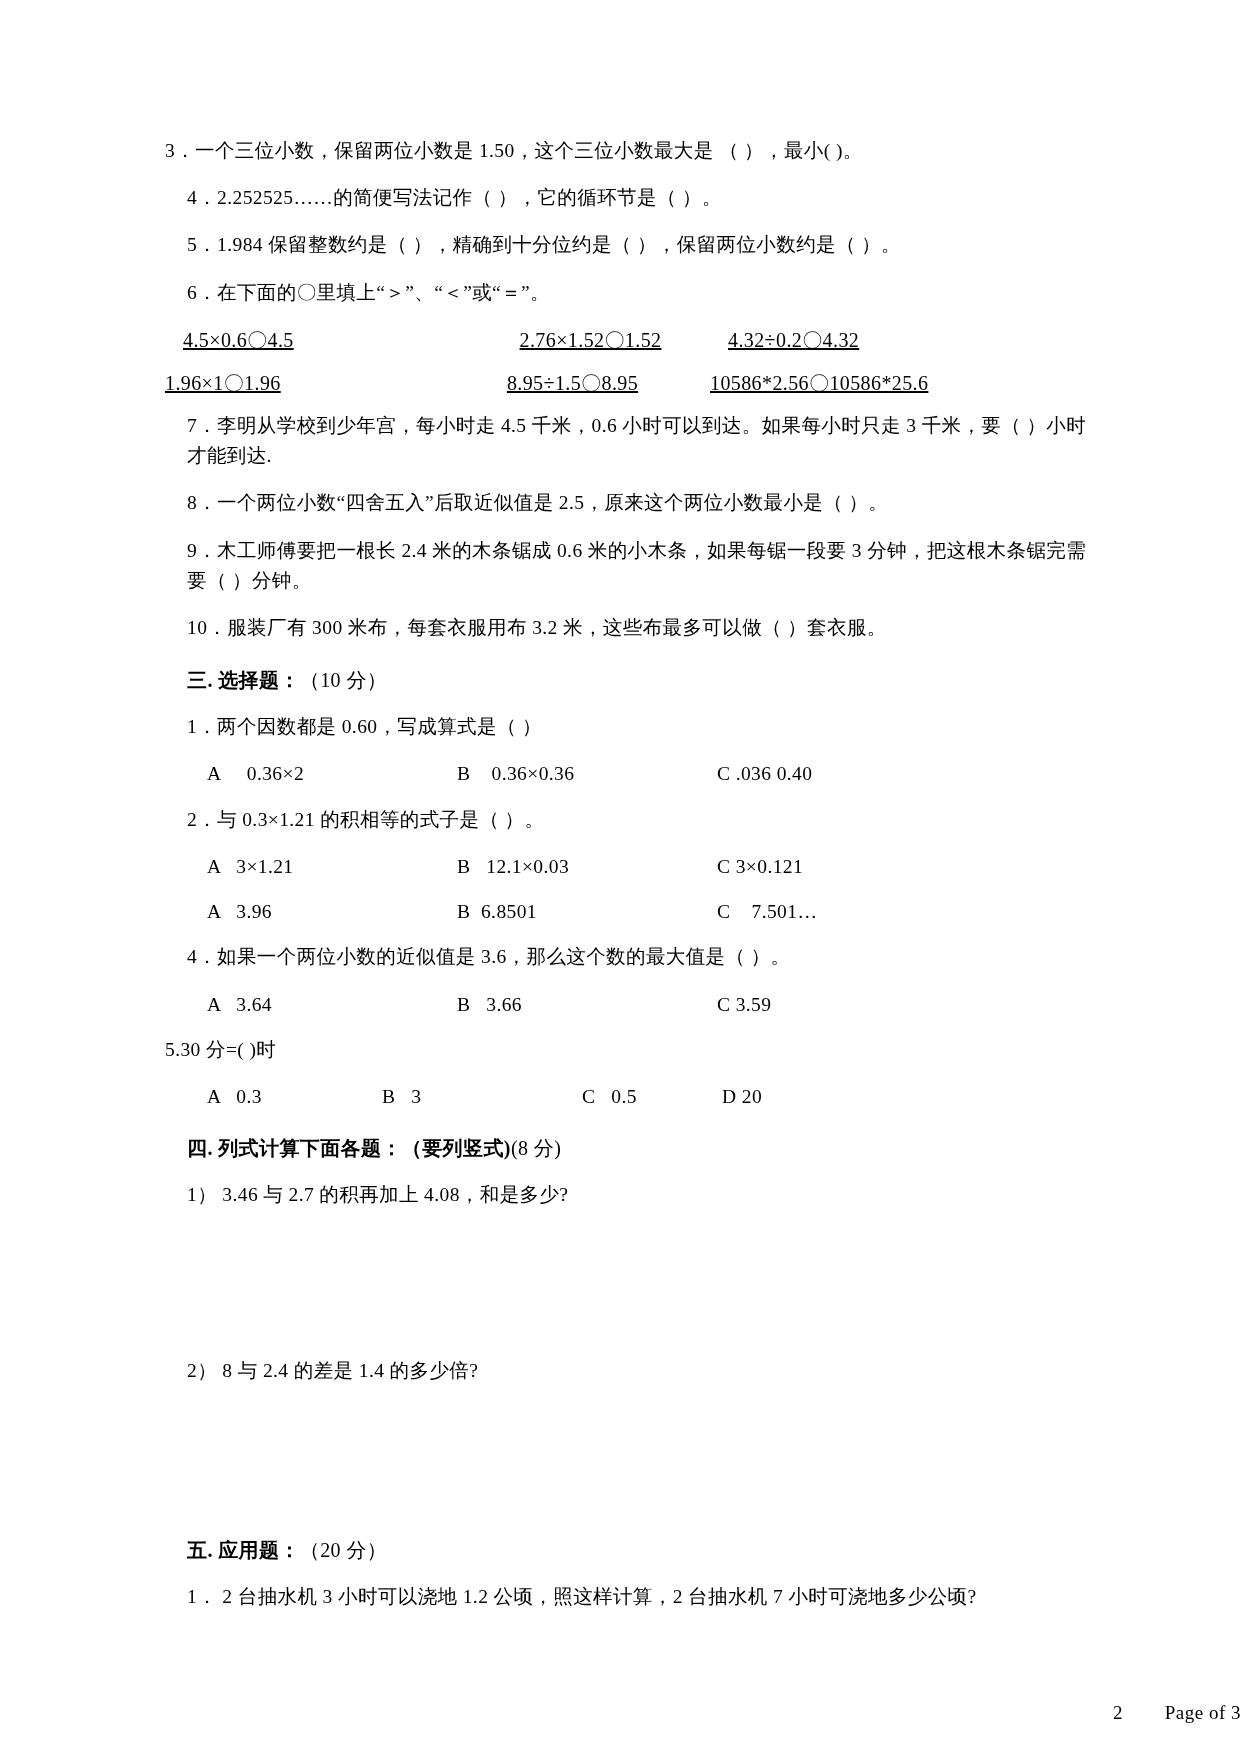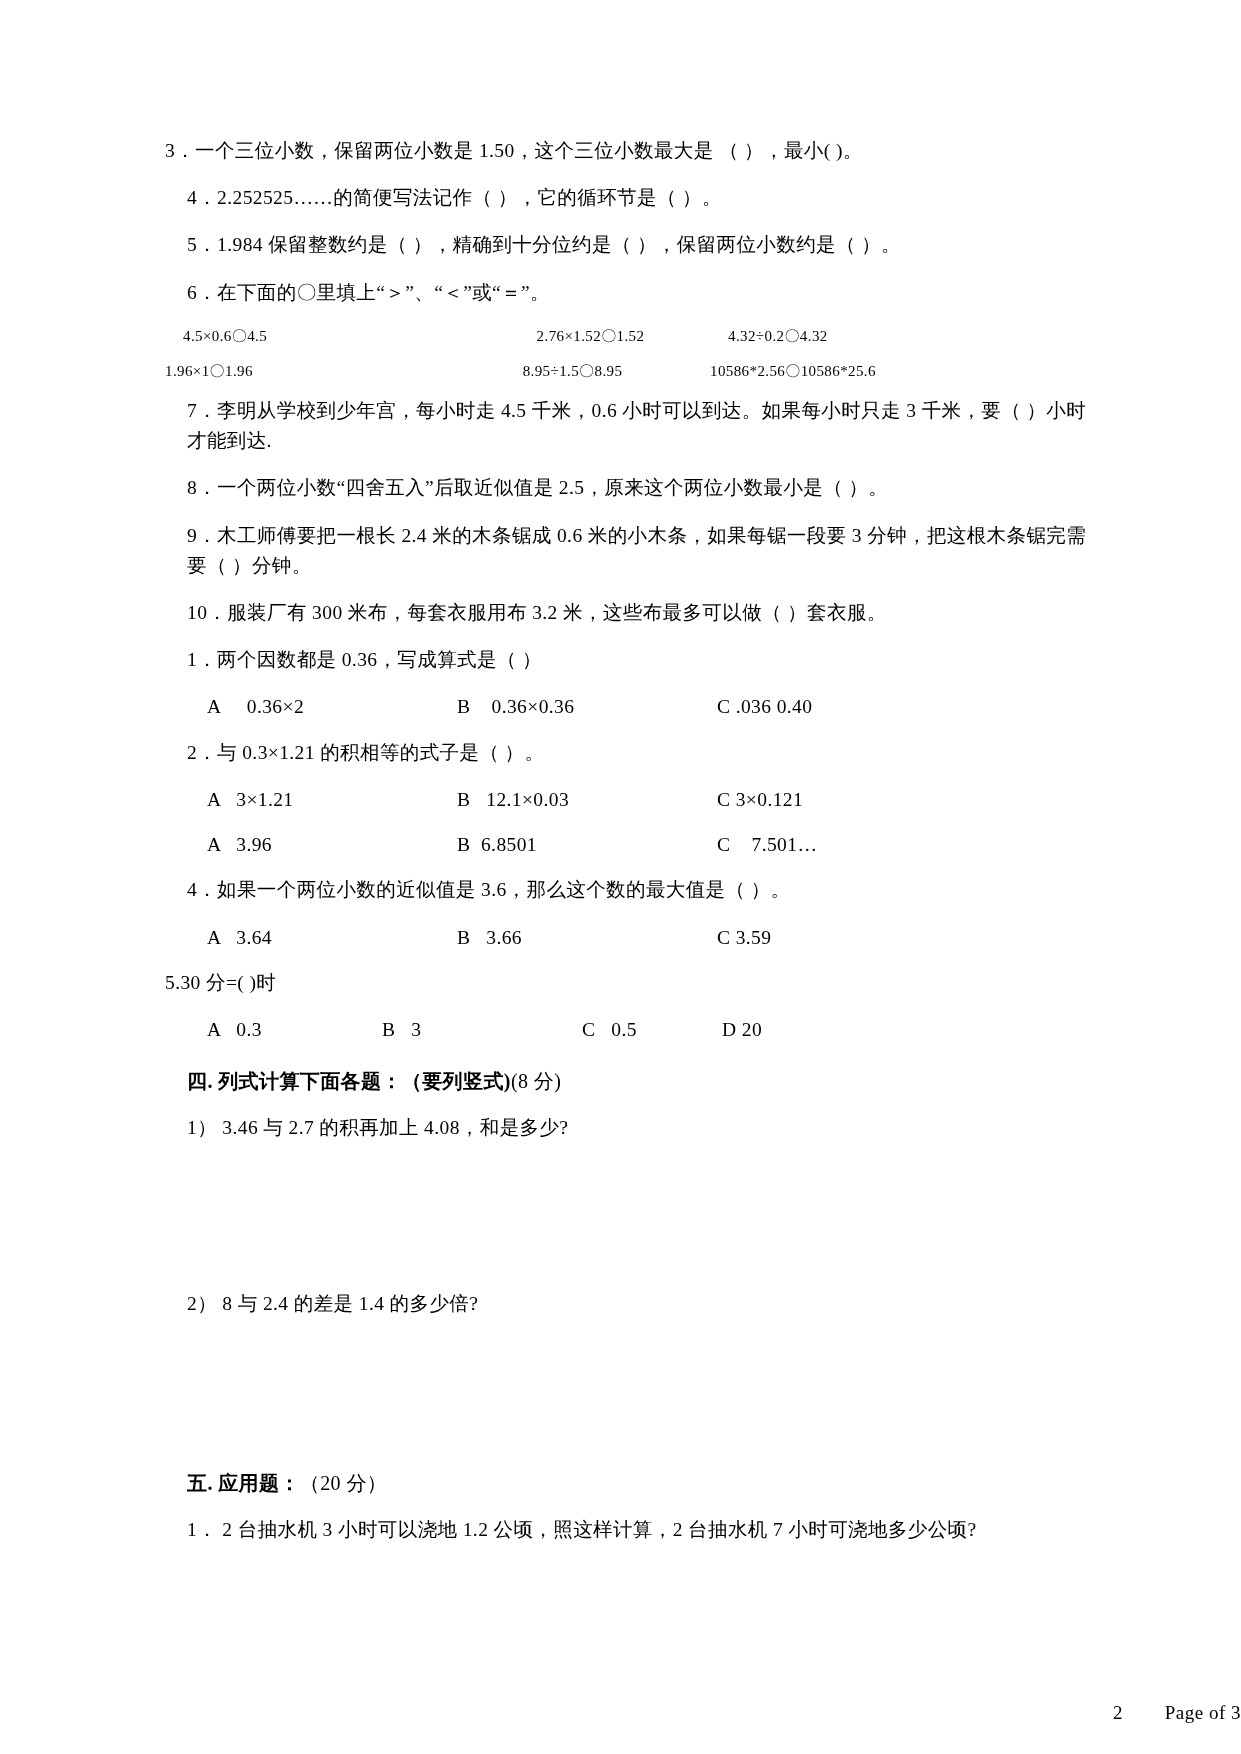--- a/index.html
+++ b/index.html
@@ -26,25 +26,26 @@
   .q {
     font-size: 19.5px;
     line-height: 1.55;
     margin: 0 0 17px 0;
     letter-spacing: 0.4px;
   }
   .indent-1 {
     margin-left: 22px;
   }
   .cmp-row {
-    font-size: 15px;
+    font-size: 20px;
     line-height: 1.5;
     margin: 0 0 13px 0;
     letter-spacing: 0.4px;
     display: flex;
+    text-decoration: underline;
   }
   .cmp-row .c1 { width: 270px; }
   .cmp-row .c2 { width: 275px; text-align: center; }
   .cmp-row .c3 { width: auto; }
   .cmp-indent { padding-left: 18px; }
   .section-head {
     font-size: 20px;
     margin: 24px 0 18px 0;
     letter-spacing: 0.4px;
   }
@@ -119,22 +120,23 @@
   </div>
 
   <p class="q indent-1"><span>7．</span><span>李明从学校到少年宫，每小时走 4.5 千米，0.6 小时可以到达。如果每小时只走 3  千米，要（   ）小时才能到达.</span></p>
 
   <p class="q indent-1"><span>8．</span><span>一个两位小数“四舍五入”后取近似值是 2.5，原来这个两位小数最小是（     ）。</span></p>
 
   <p class="q indent-1"><span>9．</span><span>木工师傅要把一根长 2.4 米的木条锯成 0.6 米的小木条，如果每锯一段要 3 分钟，把这根木条锯完需要（ ）分钟。</span></p>
 
   <p class="q indent-1"><span>10．</span><span>服装厂有 300 米布，每套衣服用布 3.2 米，这些布最多可以做（ ）套衣服。</span></p>
 
+  <p class="section-head ind"><span class="bold">三. 选择题：</span><span>（10 分）</span></p>
 
-  <p class="q indent-1">1．两个因数都是 0.36，写成算式是（          ）</p>
+  <p class="q indent-1">1．两个因数都是 0.60，写成算式是（          ）</p>
   <div class="choices">
     <span class="ch ca">A     0.36×2</span>
     <span class="ch cb">B    0.36×0.36</span>
     <span class="ch cc">C .036 0.40</span>
   </div>
 
   <p class="q indent-1">2．与 0.3×1.21 的积相等的式子是（   ）。</p>
   <div class="choices">
     <span class="ch ca">A   3×1.21</span>
     <span class="ch cb">B   12.1×0.03</span>

